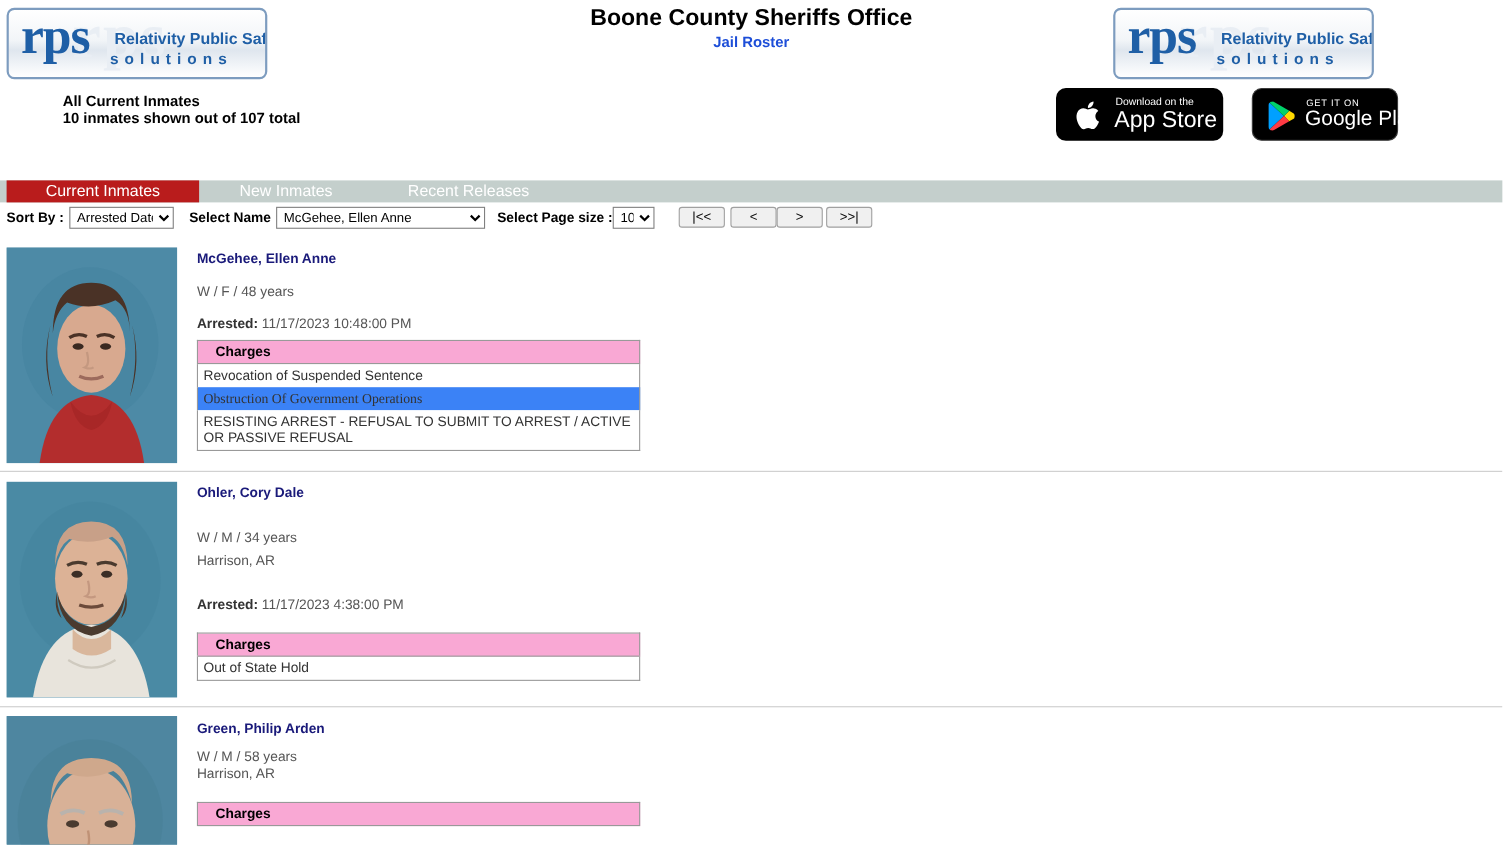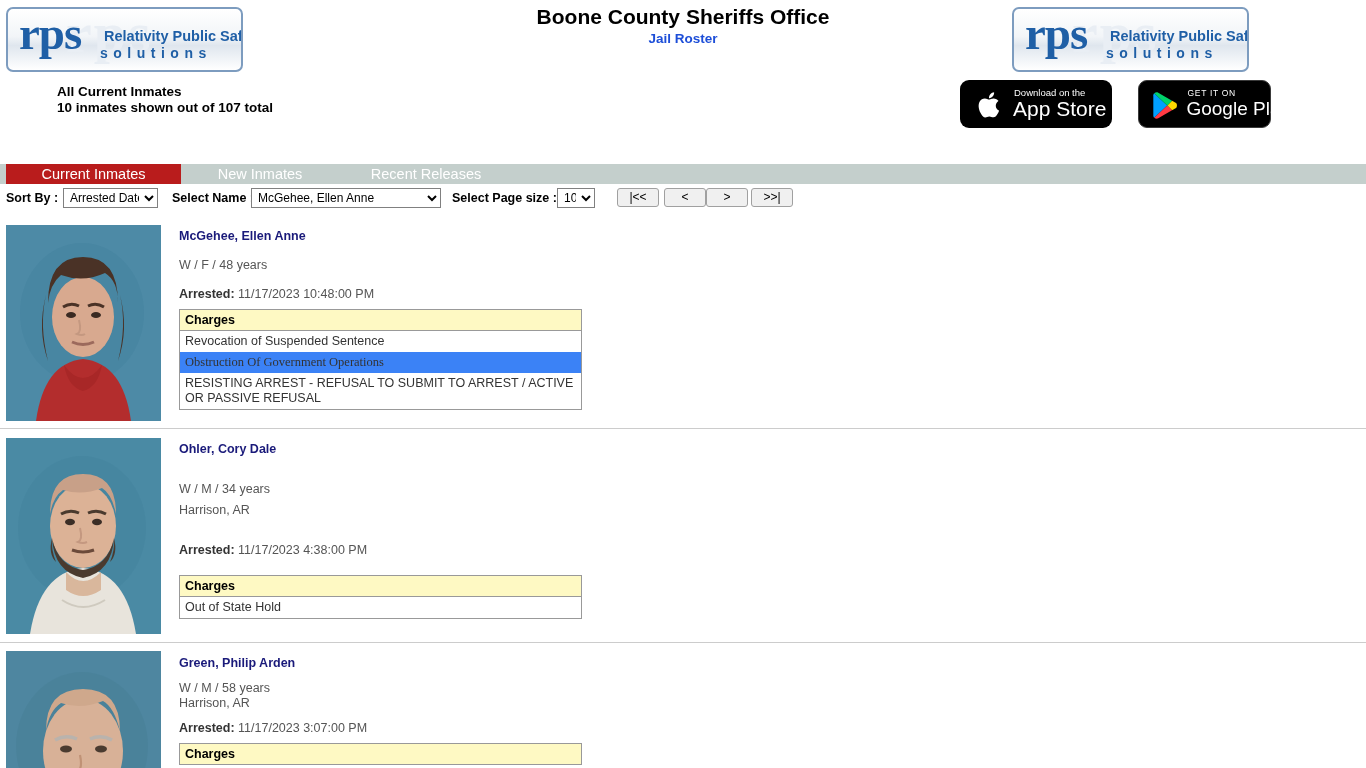--- a/index.html
+++ b/index.html
@@ -274,26 +274,26 @@
   }
   .arrested b { color: #333333; }
 
   .charges {
     border: 1px solid #999999;
     border-collapse: collapse;
     width: 403px;
     box-sizing: border-box;
   }
   .charges th {
-    background: #fef9c3;
+    background: #f9a8d4;
     text-align: left;
     font-size: 12.5px;
     font-weight: bold;
     color: #000;
-    padding: 3px 5px;
+    padding: 3px 16px;
     border-bottom: 1px solid #999999;
   }
   .charges td {
     font-size: 12.5px;
     color: #333333;
     padding: 3px 5px;
     line-height: 15px;
   }
   .charges tr.alt td { background: #3b82f6; font-family: Liberation Serif, serif; }
   .charges tr.plain td { background: #ffffff; }
@@ -494,24 +494,20 @@
         <path d="M48 138 q10 46 29 50 q19 -4 29 -50 q-14 18 -29 18 q-15 0 -29 -18z" fill="#cfccc7"></path>
         <path d="M62 140 q15 7 30 0 q-6 10 -15 10 q-9 0 -15 -10z" fill="#8a7a6e"></path>
       </svg>
     </div>
     <div class="info">
       <a class="inmate-name" href="#">Green, Philip Arden</a>
       <div class="sp10"></div>
       <div class="demo">W / M / 58 years</div>
       <div class="demo">Harrison, AR</div>
       <div class="sp10"></div>
-      <div class="arrested">
-        <b>Arrested:</b>
-        <span>11/17/2023 3:07:00 PM</span>
-      </div>
       <div class="sp8"></div>
       <table class="charges">
         <tbody>
             <tr>
           <th>Charges</th>
         </tr>
       </tbody>
         </table>
     </div>
   </div>

